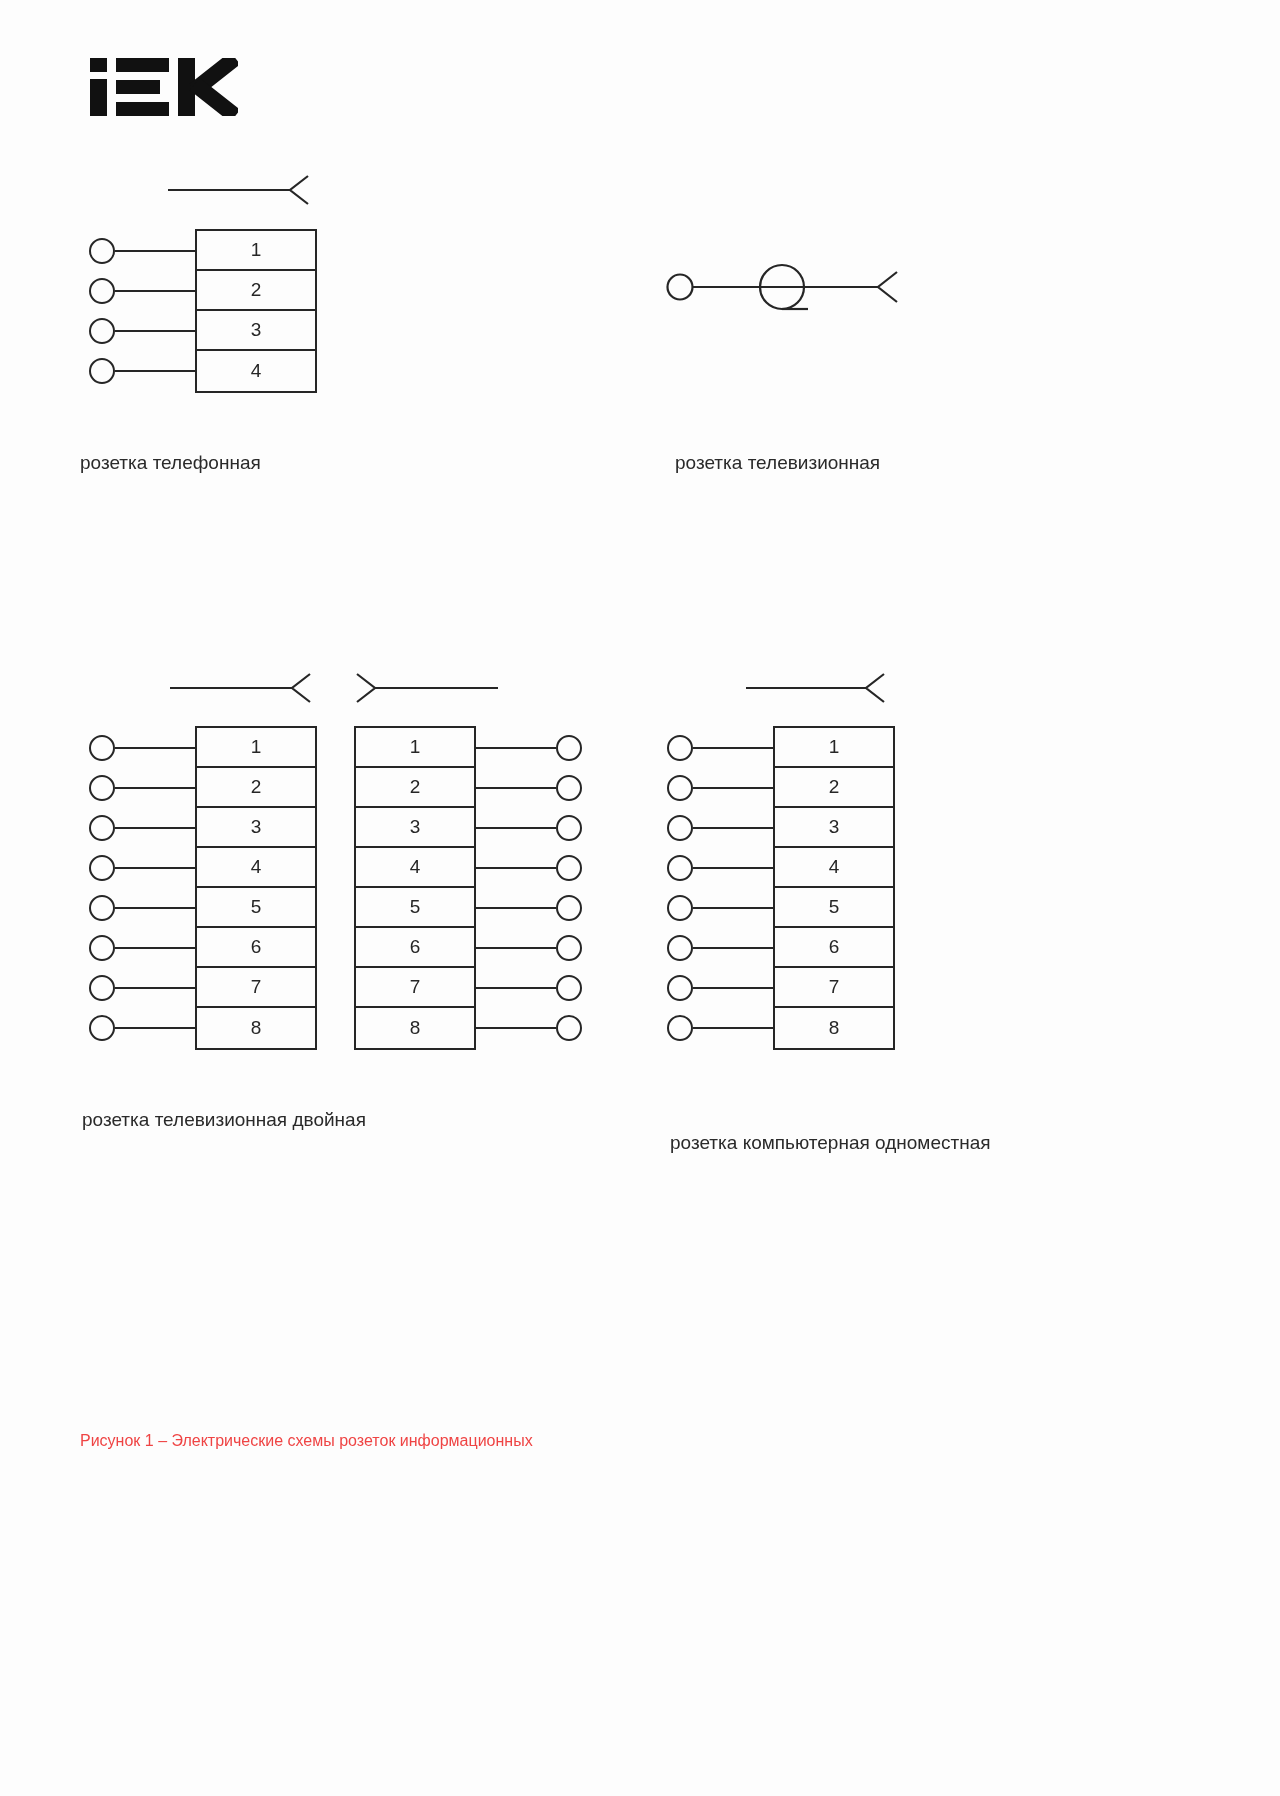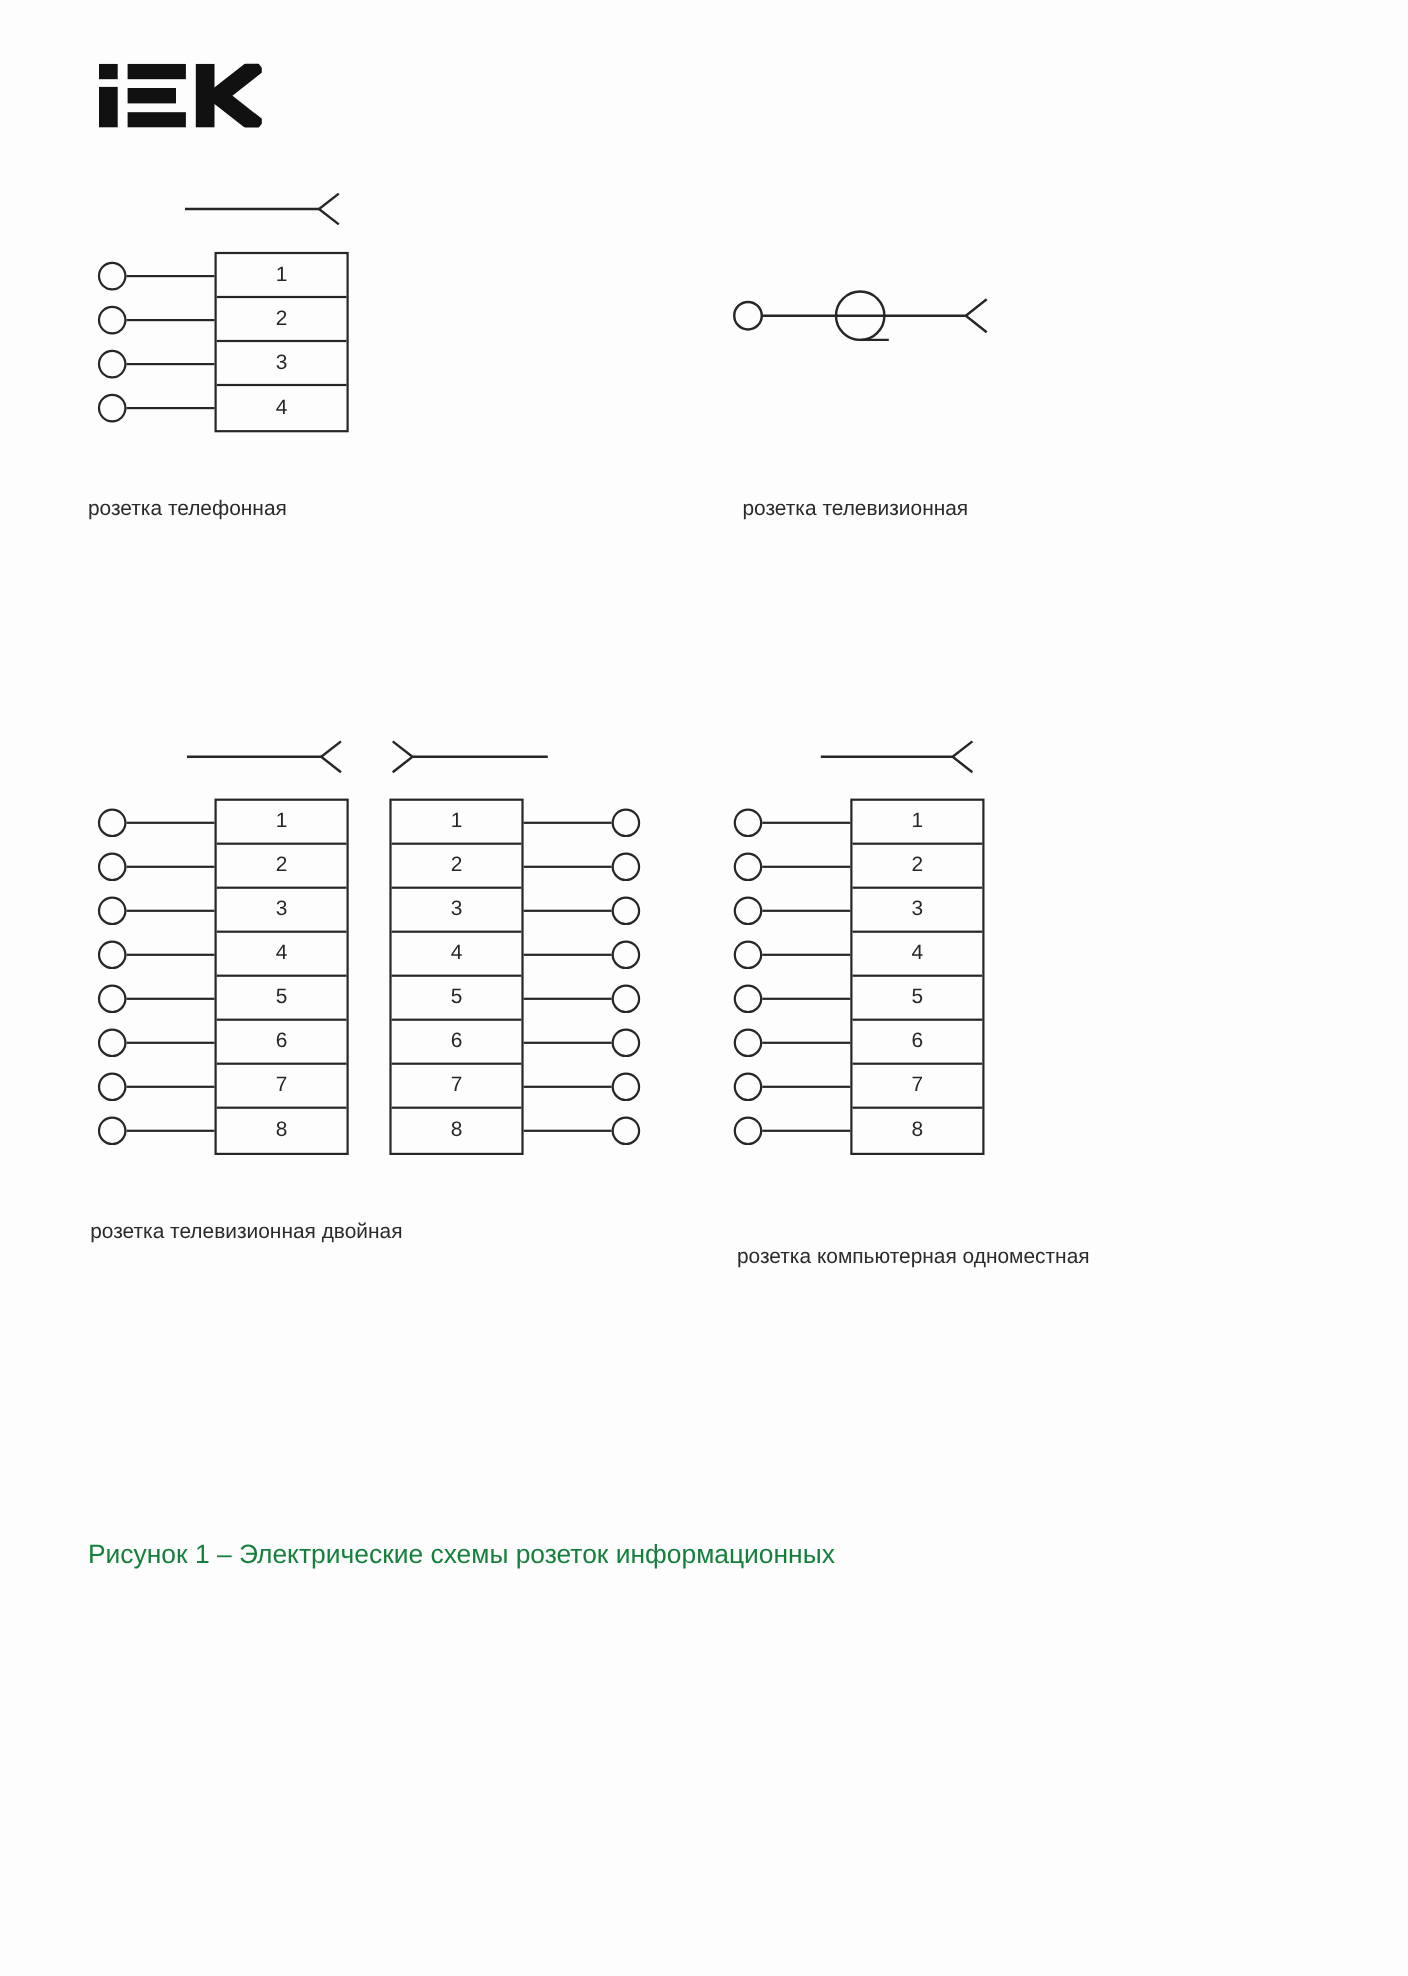--- a/index.html
+++ b/index.html
@@ -32,21 +32,21 @@
   .pin-circle{
     width:26px;height:26px;flex:none;box-sizing:border-box;
     border:2px solid var(--ink);border-radius:50%;background:transparent;
   }
   .wire{width:80px;height:2px;background:var(--ink);flex:none;}
 
   .diagram-label{
     position:absolute;font-size:19px;color:#2a2a2a;white-space:nowrap;
   }
   .figure-caption{
-    position:absolute;left:80px;top:1400px;font-size:24px;color:#15803d;white-space:nowrap;
+    position:absolute;left:80px;top:1432px;font-size:16px;color:#ef4444;white-space:nowrap;
   }
 </style>
 </head>
 <body>
 
 <div class="abs" style="left:90px;top:58px;width:148px;height:58px;">
   <span class="sr-only">IEK</span>
   <svg width="148" height="58" viewBox="0 0 148 58">
     <g fill="var(--logo)" stroke="none">
       <rect x="0" y="0" width="17" height="14"></rect>

